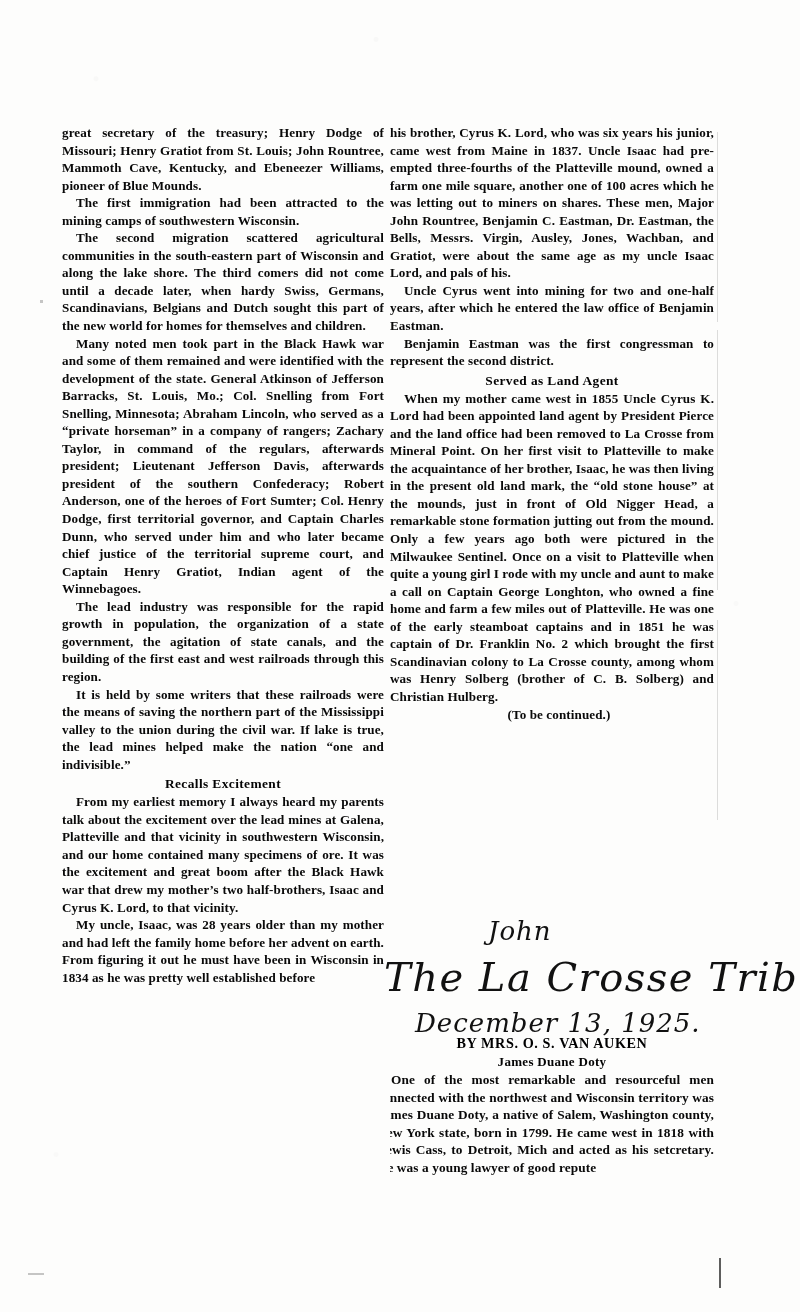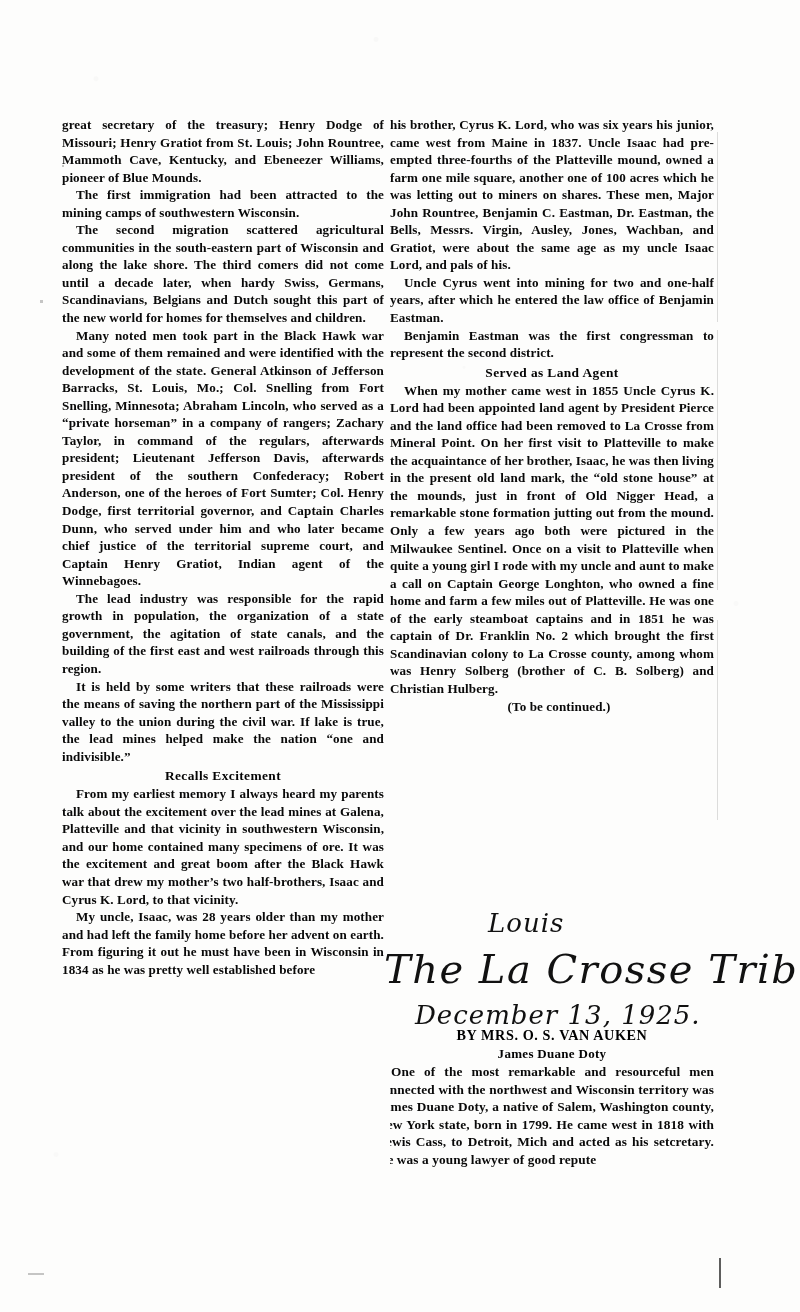--- a/index.html
+++ b/index.html
@@ -45,21 +45,21 @@
     position: absolute;
     background: rgba(0,0,0,0.22);
     pointer-events: none;
   }
   .edge-fleck.f1 { left: 28px;  top: 1273px; width: 16px; height: 2px; }
   .edge-fleck.f2 { left: 62px;  top: 165px;  width: 2px;  height: 2px; }
   .edge-fleck.f3 { left: 40px;  top: 300px;  width: 3px;  height: 3px; }
 
   .columns {
     position: absolute;
-    left: 0; top: 8px;
+    left: 0; top: 16px;
     width: 800px;
     height: 1040px;
   }
   .col {
     position: absolute;
     top: 108px;
   }
   .col-left  { left: 62px;  width: 322px; }
   .col-right { left: 390px; width: 324px; }
 
@@ -228,21 +228,21 @@
       <p class="para">Benjamin Eastman was the first congressman to represent the second district.</p>
 
       <h3 class="subhead">Served as Land Agent</h3>
 
       <p class="para">When my mother came west in 1855 Uncle Cyrus K. Lord had been appointed land agent by President Pierce and the land office had been removed to La Crosse from Mineral Point. On her first visit to Platteville to make the acquaintance of her brother, Isaac, he was then living in the present old land mark, the “old stone house” at the mounds, just in front of Old Nigger Head, a remarkable stone formation jutting out from the mound. Only a few years ago both were pictured in the Milwaukee Sentinel. Once on a visit to Platteville when quite a young girl I rode with my uncle and aunt to make a call on Captain George Longhton, who owned a fine home and farm a few miles out of Platteville. He was one of the early steamboat captains and in 1851 he was captain of Dr. Franklin No. 2 which brought the first Scandinavian colony to La Crosse county, among whom was Henry Solberg (brother of C. B. Solberg) and Christian Hulberg.</p>
 
       <p class="para center-line">(To be continued.)</p>
     </div>
 
     <div class="handwritten">
-      <div class="hw-line hw-from">Louis</div>
+      <div class="hw-line hw-from">John</div>
       <div class="hw-line hw-title">The La Crosse Tribune</div>
       <div class="hw-line hw-date">December 13, 1925.</div>
     </div>
 
     <div class="article2">
       <p class="byline inkish">BY MRS. O. S. VAN AUKEN</p>
       <h3 class="subhead2 inkish">James Duane Doty</h3>
       <div class="clip-wrap">
         <div class="clip-inner">
           <p class="para nptext art2 inkish">One of the most remarkable and resourceful men connected with the northwest and Wisconsin territory was James Duane Doty, a native of Salem, Washington county, New York state, born in 1799. He came west in 1818 with Lewis Cass, to Detroit, Mich and acted as his setcretary. He was a young lawyer of good repute</p>

